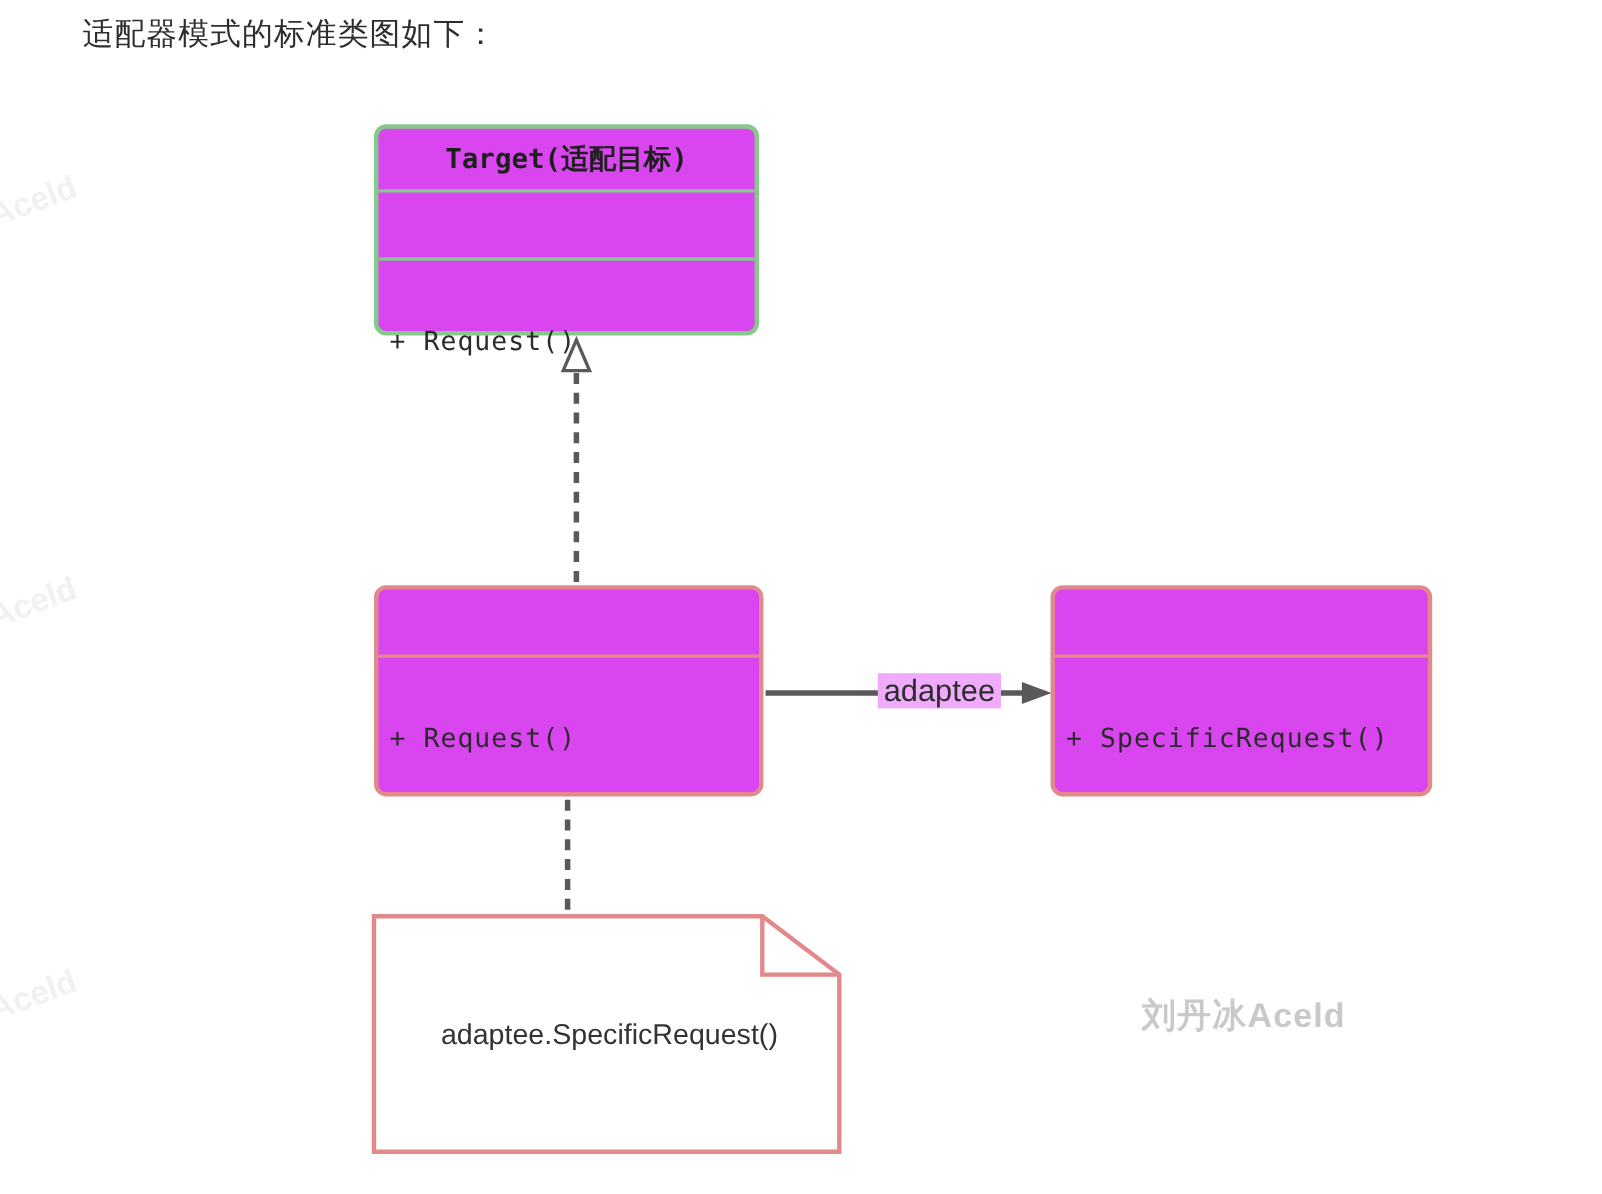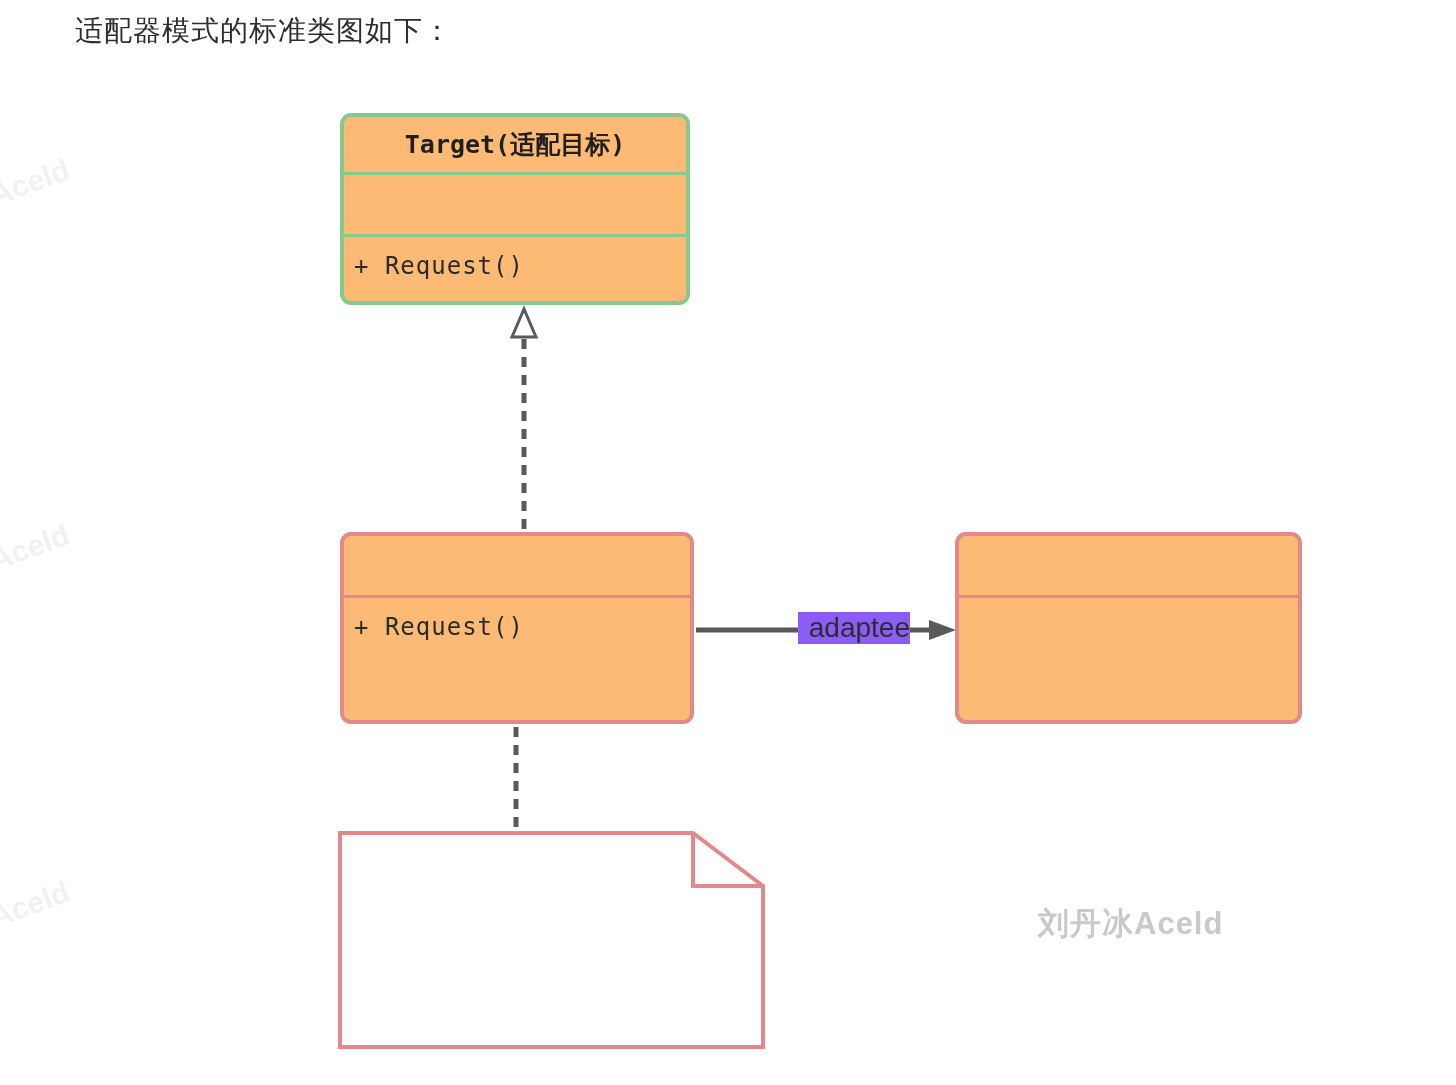--- a/index.html
+++ b/index.html
@@ -20,59 +20,60 @@
     font-family:"Liberation Sans","DejaVu Sans",sans-serif;
   }
   .page-title{
     position:absolute;left:75px;top:12px;
     font-size:28px;color:var(--c-text);
     letter-spacing:1px;
   }
   
   .uml-class{
     position:absolute;
-    background:#fdba74;
+    background:#d946ef;
     border:4px solid var(--c-pink);
     border-radius:11px;
   }
   .uml-class.green{border-color:var(--c-green);}
   .uml-class .compartment{display:flex;align-items:center;}
   .uml-class .c-name{
     height:58px;justify-content:center;
     border-bottom:3px solid var(--c-pink);
     font-family:"DejaVu Sans Mono","Liberation Mono",monospace;
     font-weight:bold;font-size:25px;color:#1f1f1f;
   }
   .uml-class .c-attrs{
     height:62px;
     border-bottom:3px solid var(--c-pink);
   }
   .uml-class .c-methods{
     height:58px;padding-left:10px;
     font-family:"DejaVu Sans Mono","Liberation Mono",monospace;
     font-size:24px;color:#2b2b2b;
     letter-spacing:1px;
+    margin-top:44px;
   }
   .uml-class.green .c-name,.uml-class.green .c-attrs{border-bottom-color:var(--c-green);}
   #target-class{left:340px;top:113px;width:350px;height:192px;}
   #adapter-class{left:340px;top:532px;width:354px;height:192px;}
   #adaptee-class{left:955px;top:532px;width:347px;height:192px;}
   
   .connector-layer{position:absolute;left:0;top:0;width:1456px;height:1085px;}
   .dash-line{stroke:var(--c-line);stroke-width:5;stroke-dasharray:10 8;fill:none;}
   .solid-line{stroke:var(--c-line);stroke-width:5;fill:none;}
   .hollow-head{fill:#fff;stroke:var(--c-line);stroke-width:3;stroke-linejoin:miter;}
   .filled-head{fill:var(--c-line);stroke:none;}
   .note-shape{fill:#fff;stroke:var(--c-pink);stroke-width:4;stroke-linejoin:miter;}
   .note-fold{fill:none;stroke:var(--c-pink);stroke-width:4;}
   
   .assoc-label{
     position:absolute;left:798px;top:612px;width:112px;
-    text-align:right;font-size:28px;color:#2d2d2d;
-    background:#8b5cf6;
+    text-align:center;font-size:28px;color:#2d2d2d;
+    background:#f0abfc;
   }
   .note-text{
     position:absolute;left:344px;top:925px;width:420px;
     text-align:center;font-size:26px;color:#333;
   }
   
   .wm-faint{
     position:absolute;left:-98px;
     font-size:30px;font-weight:bold;color:var(--c-wm-faint);
     transform:rotate(-20deg);
@@ -129,20 +130,22 @@
     <div class="compartment c-methods">+ Request()</div>
   </div>
 
   <div class="uml-class" id="adapter-class">
     <div class="compartment c-attrs"></div>
     <div class="compartment c-methods">+ Request()</div>
   </div>
 
   <div class="uml-class" id="adaptee-class">
     <div class="compartment c-attrs"></div>
+    <div class="compartment c-methods">+ SpecificRequest()</div>
   </div>
 
   <div class="assoc-label">adaptee</div>
 
+  <div class="note-text">adaptee.SpecificRequest()</div>
 
   <div class="wm-main">刘丹冰Aceld</div>
 
 </div>
 
 </body></html>

